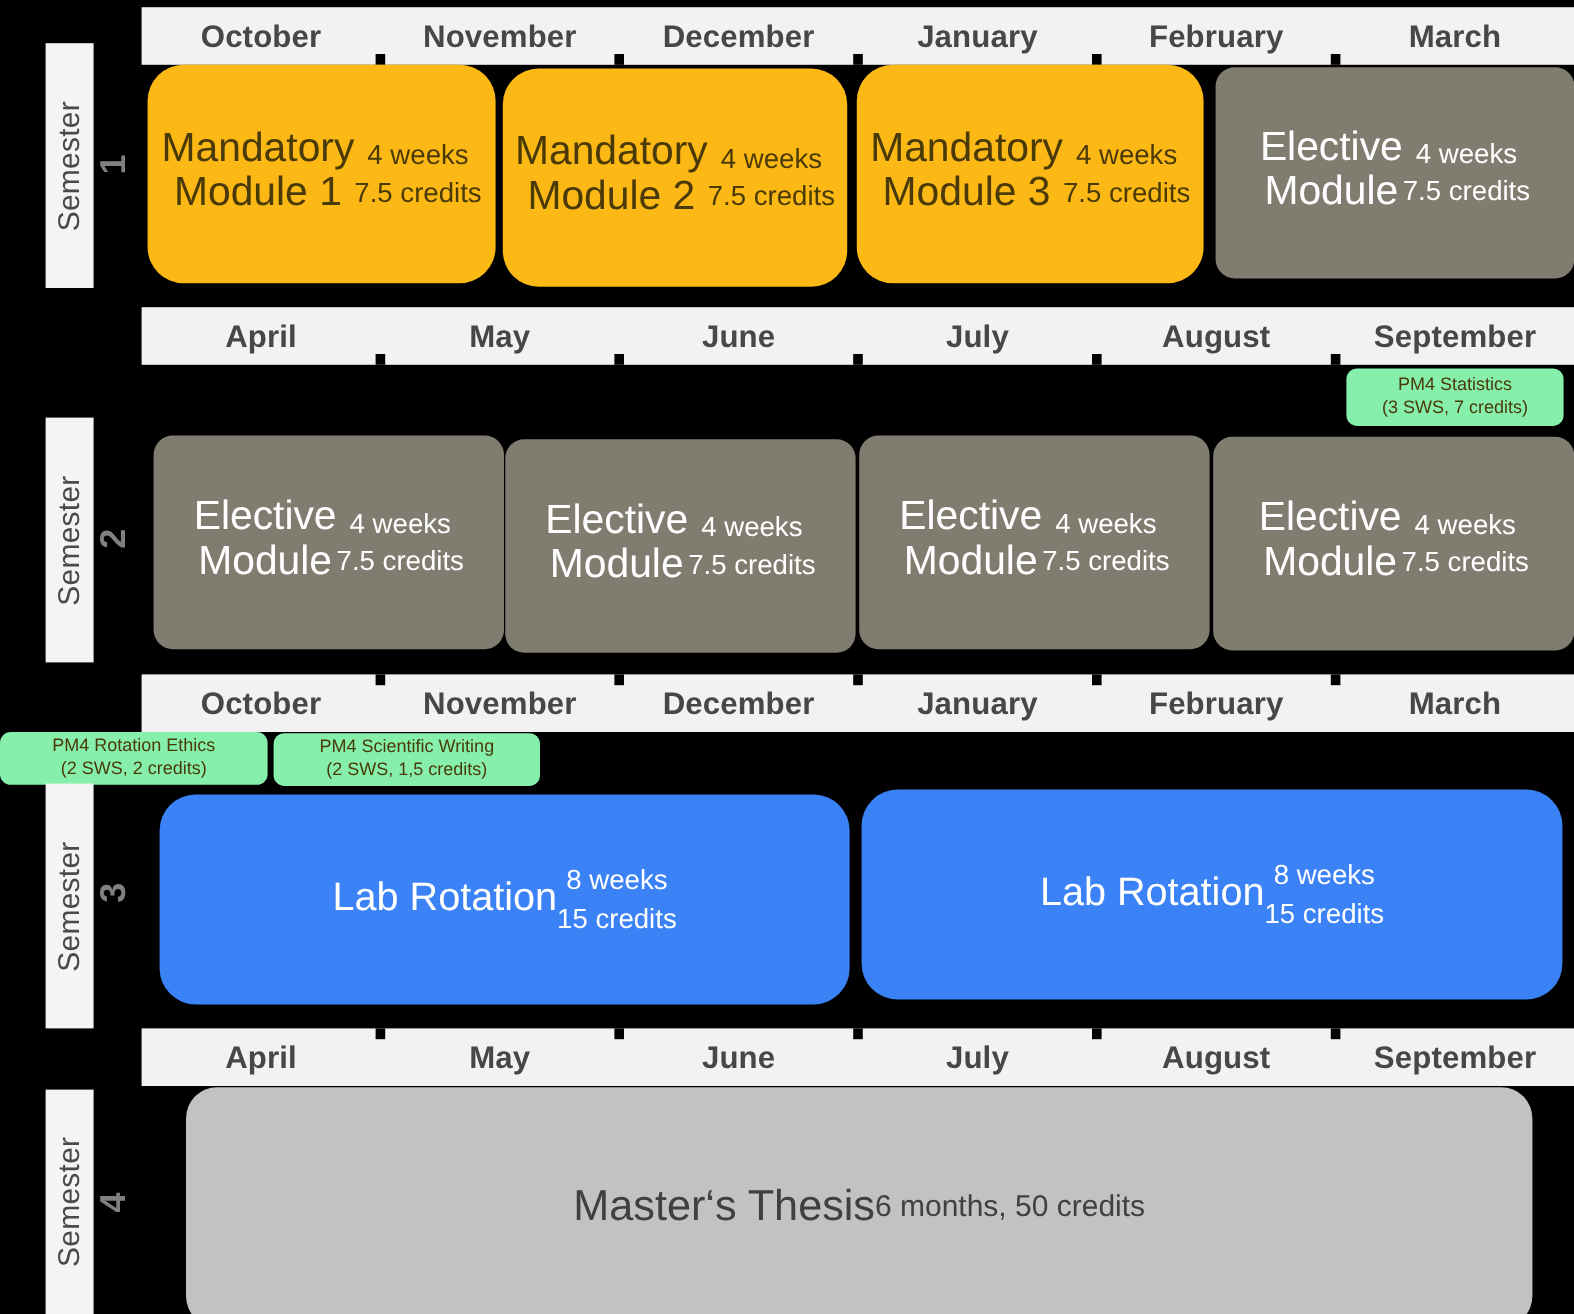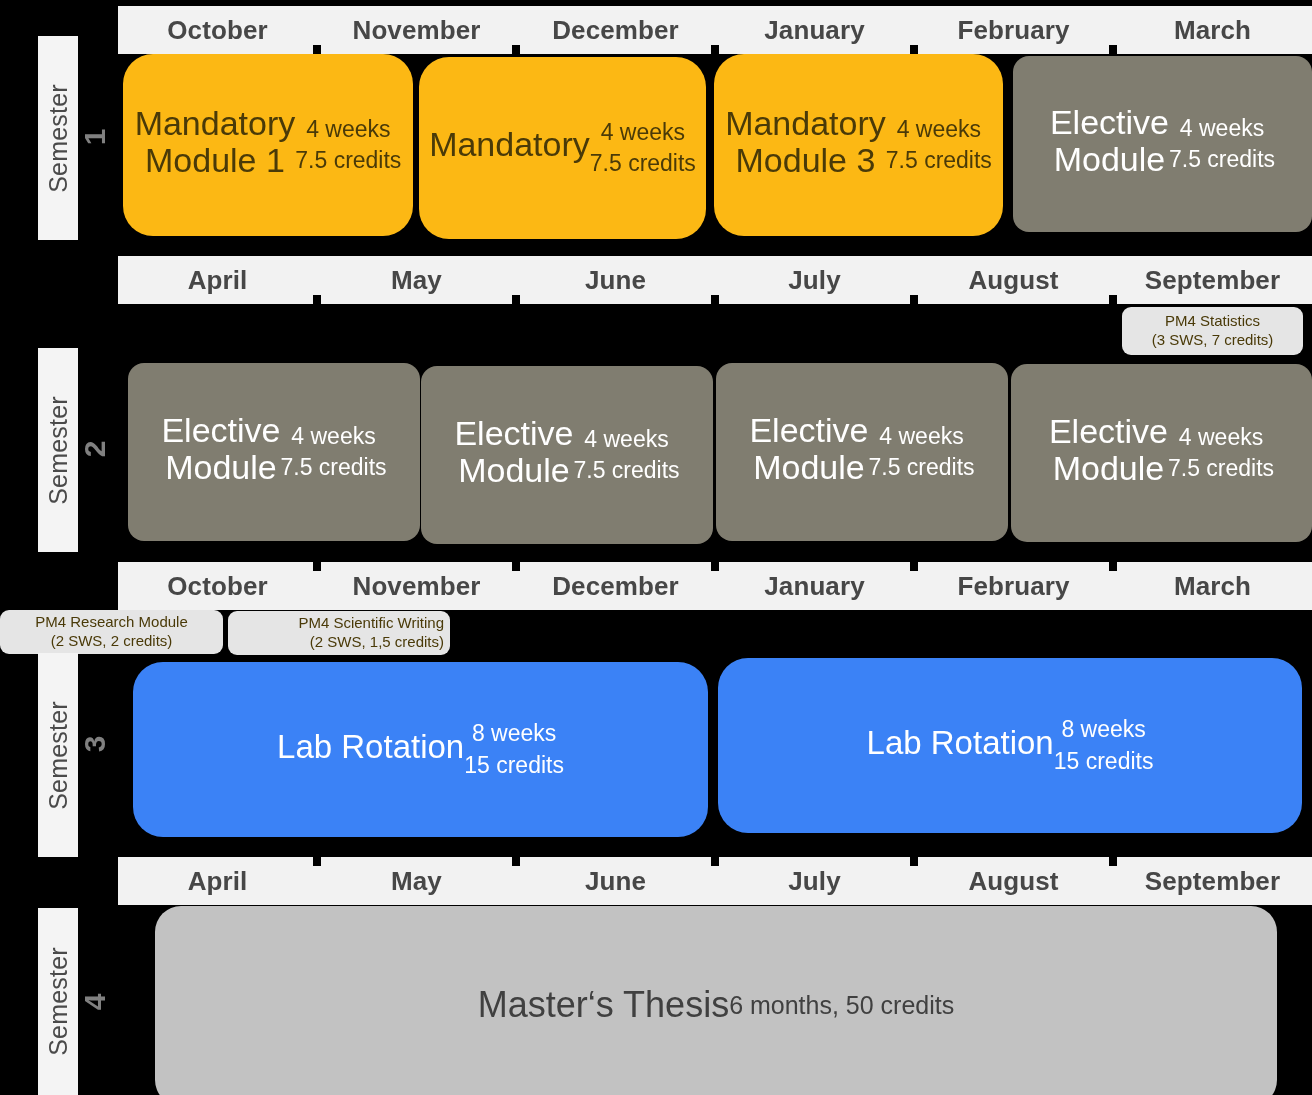--- a/index.html
+++ b/index.html
@@ -124,21 +124,21 @@
     color: #404040;
     border-radius: 26px;
   }
   .block.thesis .title { font-size: 36px; margin-bottom: 2px; }
   .block.thesis .meta  { font-size: 25px; }
   .block.lab .title { font-size: 33px; margin-bottom: 4px; }
 
   
   .pm-badge {
     position: absolute;
-    background: #e5e5e5;
+    background: #86efac;
     color: #4a3a08;
     border-radius: 9px;
     display: flex;
     flex-direction: column;
     align-items: center;
     justify-content: center;
     text-align: center;
     line-height: 1.25;
     padding: 3px 6px;
   }
@@ -173,20 +173,21 @@
     </div>
     <div class="meta">
       <div>4 weeks</div>
       <div>7.5 credits</div>
     </div>
   </div>
 
   <div class="block mandatory" style="left:419px; top:57px; width:287px; height:182px;">
     <div class="title">
       <span class="ln">Mandatory</span>
+      <span class="ln">Module 2</span>
     </div>
     <div class="meta">
       <div>4 weeks</div>
       <div>7.5 credits</div>
     </div>
   </div>
 
   <div class="block mandatory" style="left:714px; top:54px; width:289px; height:182px;">
     <div class="title">
       <span class="ln">Mandatory</span>
@@ -277,25 +278,25 @@
   <div class="month-bar ticks-top" style="left:118px; top:562px; width:1194px; height:48px;">
     <div class="month-cell">October</div>
     <div class="month-cell">November</div>
     <div class="month-cell">December</div>
     <div class="month-cell">January</div>
     <div class="month-cell">February</div>
     <div class="month-cell">March</div>
   </div>
 
   <div class="pm-badge" style="left:0px; top:610px; width:223px; height:44px;">
-    <div class="pm-title">PM4 Research Module</div>
+    <div class="pm-title">PM4 Rotation Ethics</div>
     <div class="pm-sub">(2 SWS, 2 credits)</div>
   </div>
 
-  <div class="pm-badge" style="left:228px; top:611px; width:222px; height:44px;align-items:flex-end;">
+  <div class="pm-badge" style="left:228px; top:611px; width:222px; height:44px;">
     <div class="pm-title">PM4 Scientific Writing</div>
     <div class="pm-sub">(2 SWS, 1,5 credits)</div>
   </div>
 
   <div class="sem-strip" style="top:653px; height:204px;">
     <span>Semester</span>
   </div>
   <div class="sem-num" style="left:82px; top:727px;">
     <span>3</span>
   </div>

